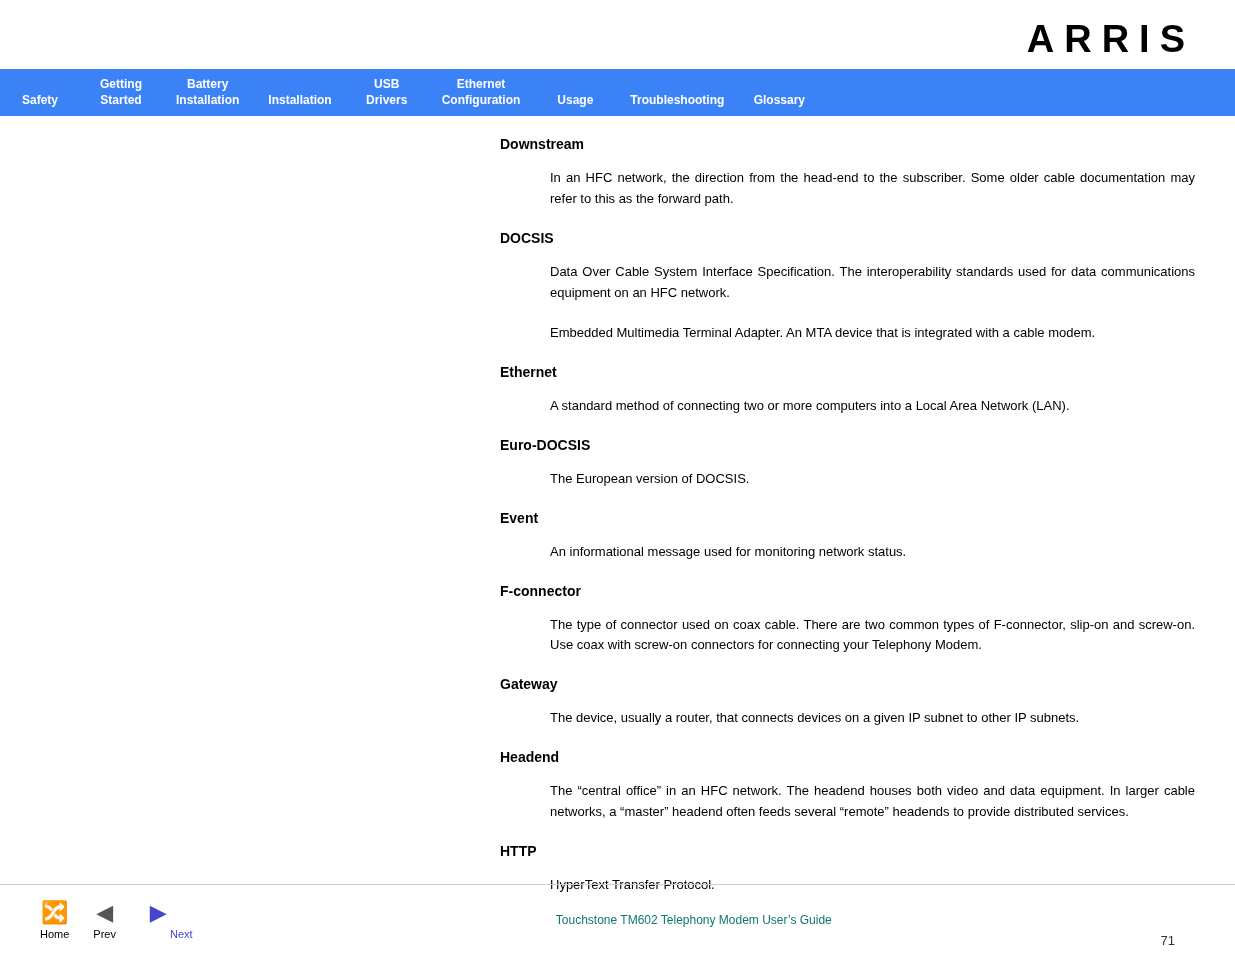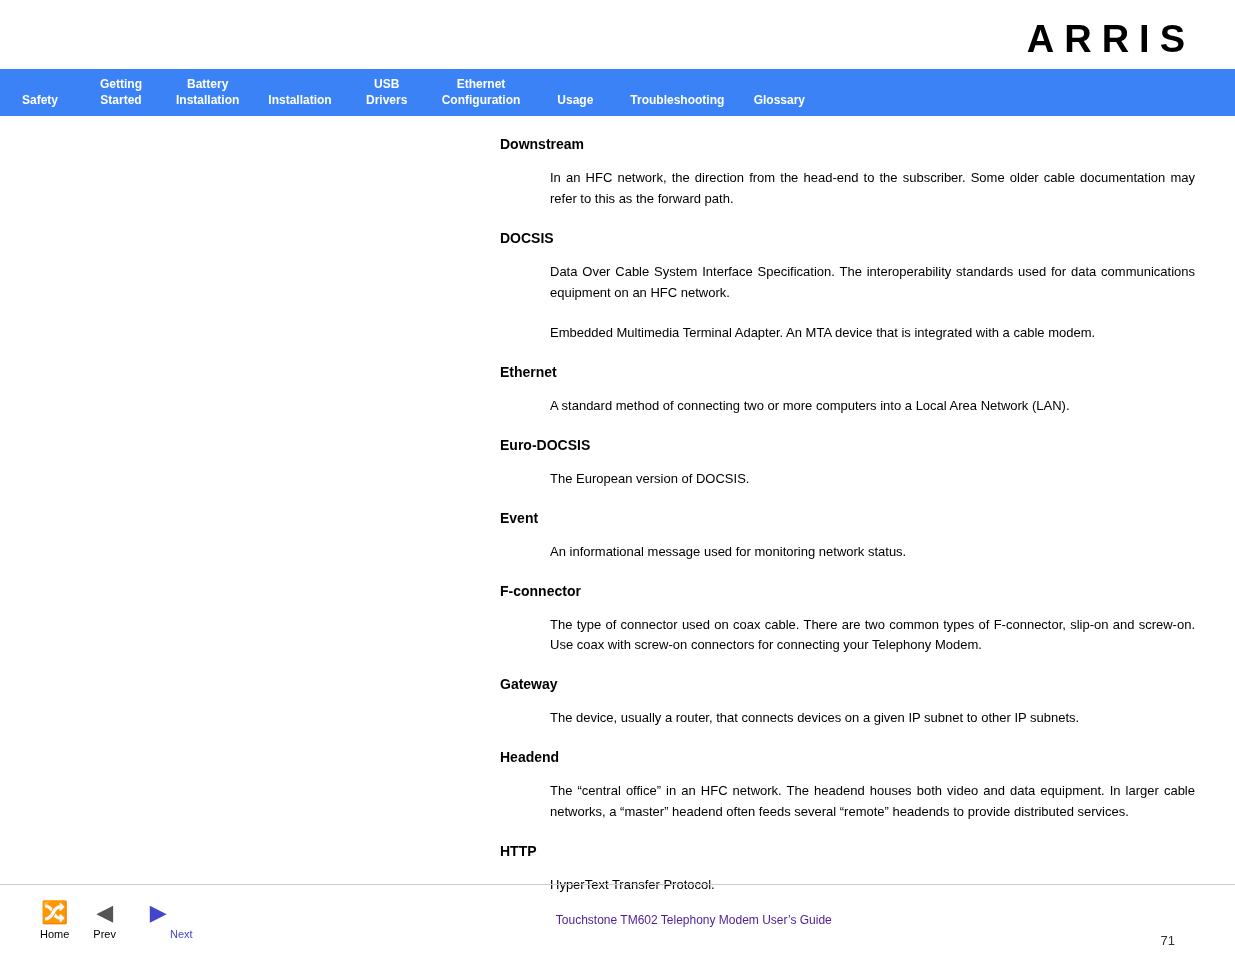--- a/index.html
+++ b/index.html
@@ -115,21 +115,21 @@
     .arrow-icon {
       font-size: 22px;
       margin-bottom: 2px;
     }
     .arrow-prev { color: #555; }
     .arrow-next { color: #4444cc; }
     .footer-center {
       flex: 1;
       text-align: center;
       font-size: 12px;
-      color: #4c1d95;
+      color: #0f766e;
     }
     .footer-page {
       font-size: 13px;
       color: #333;
       margin-left: auto;
       position: absolute;
       right: 60px;
       margin-top: 42px;
     }
   </style>

